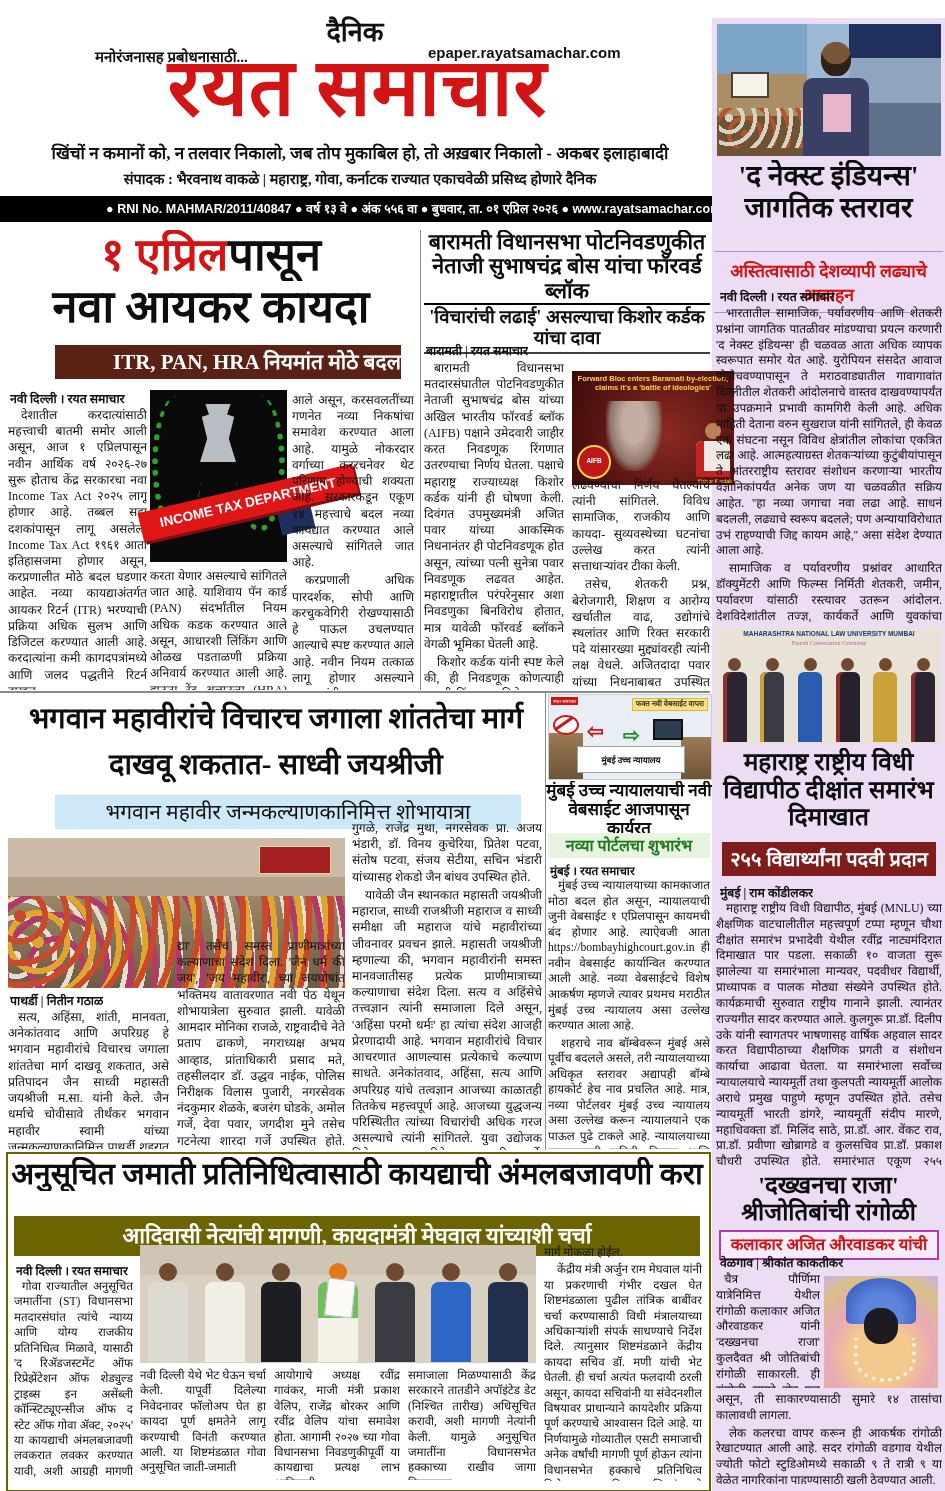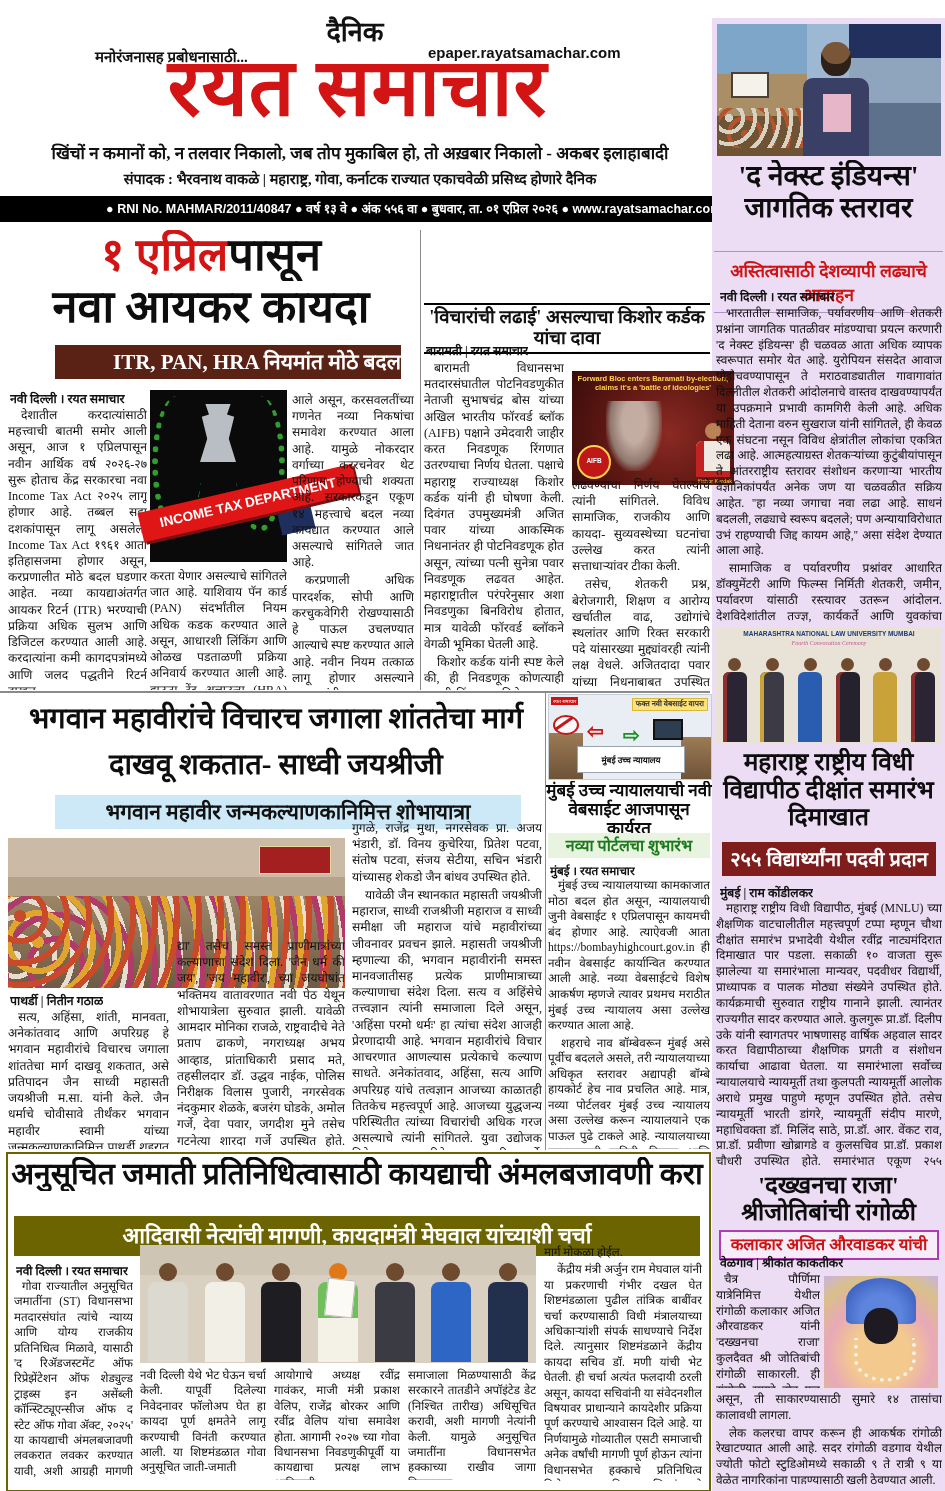--- a/index.html
+++ b/index.html
@@ -30,21 +30,21 @@
                    clip-path:polygon(15% 0,85% 0,75% 18%,95% 22%,80% 60%,100% 100%,0 100%,20% 60%,5% 22%,25% 18%)}
   .taxlogo .wreathL,.taxlogo .wreathR{position:absolute;top:6px;width:44px;height:130px;border:6px dotted #2f9e2f;border-radius:50%}
   .taxlogo .wreathL{left:2px;border-right:none;border-top:none}
   .taxlogo .wreathR{right:2px;border-left:none;border-top:none}
   .taxlogo .ribbon{position:absolute;left:-12px;top:98px;width:220px;height:30px;background:#e01616;
                    transform:rotate(-13deg);color:#fff;font-family:"Liberation Sans",sans-serif;
                    font-weight:bold;font-size:13.5px;text-align:center;line-height:30px;box-shadow:2px 3px 0 #7d1111}
   .taxlogo .fold{position:absolute;right:-26px;top:116px;width:34px;height:26px;background:#1e2e5e;transform:rotate(-13deg)}
   
   .bar-sub{position:absolute;top:303px;left:424px;width:286px;font-weight:bold;font-size:18.5px;text-align:center;
-           border-top:2px solid #000;border-bottom:2px solid #000000;padding:2px 0;line-height:1.15;overflow:hidden}
+           border-top:2px solid #000;border-bottom:2px solid #404040;padding:2px 0;line-height:1.15;overflow:hidden}
   .poster{position:absolute;left:572px;top:371px;width:162px;height:114px;overflow:hidden;
           background:radial-gradient(circle at 60% 55%, #8a2a22 0%, #5e1713 55%, #380c0a 100%)}
   .poster .cap{position:absolute;top:3px;left:2px;right:2px;color:#ffd24a;font-size:7.5px;line-height:1.25;
                font-weight:bold;text-align:center;font-family:"Liberation Sans",sans-serif}
   .poster .netaji{position:absolute;left:34px;top:30px;width:56px;height:70px;
                   background:radial-gradient(ellipse at 50% 30%, #d8cfc4 0 30%, #9b8f84 60%, transparent 75%);opacity:.8}
   .poster .aifb{position:absolute;left:5px;bottom:6px;width:30px;height:30px;border-radius:50%;background:#c01818;
                 border:2px solid #ffd24a;color:#fff;font-size:6.5px;font-weight:bold;text-align:center;line-height:28px;
                 font-family:"Liberation Sans",sans-serif}
   .poster .kardak{position:absolute;right:4px;bottom:4px;width:34px;height:58px}
@@ -86,21 +86,21 @@
            color:#cf1212;font-weight:bold;font-size:16.5px;text-align:center;line-height:25px;overflow:hidden}
   .ran-img{position:absolute;left:824px;top:1276px;width:114px;height:112px;overflow:hidden;
            background:radial-gradient(circle at 50% 70%, #f3c98e 0 30%, #e8a9b8 55%, #d9c08a 80%, #c8b3e0 100%)}
   .ran-img .turban{position:absolute;left:22px;top:2px;width:70px;height:46px;border-radius:50% 50% 10% 10%;
            background:radial-gradient(circle at 50% 80%, #5d85dd 0 40%, #2c4fb0 100%)}
   .ran-img .face{position:absolute;left:40px;top:32px;width:34px;height:36px;border-radius:45%;background:#1d1a22}
   .ran-img .garland{position:absolute;left:30px;top:62px;width:54px;height:40px;border:4px dotted #f3f0e6;
            border-top:none;border-radius:0 0 50% 50%}
   
   .mah-sub{position:absolute;top:795px;left:55px;width:466px;height:34px;background:#cde9f8;
-           font-weight:bold;font-size:21px;text-align:center;line-height:34px;overflow:hidden}
+           font-weight:normal;font-size:21px;text-align:center;line-height:34px;overflow:hidden}
   .mah-photo{position:absolute;left:8px;top:838px;width:337px;height:150px;overflow:hidden;
       background:linear-gradient(#cbbba6 0 26%,#b5a28b 26% 40%,#8f7a63 40% 100%)}
   .mah-photo .banner{position:absolute;right:14px;top:8px;width:70px;height:26px;background:#a42020;border:1px solid #e8d9a0}
   .mah-photo .crowdrow{position:absolute;left:0;bottom:0;width:100%;height:92px;
       background:
        repeating-radial-gradient(circle at 12px 20px, #c84a2a 0 6px, transparent 6px 22px),
        repeating-radial-gradient(circle at 30px 46px, #e0a52c 0 6px, transparent 6px 26px),
        repeating-radial-gradient(circle at 48px 70px, #b03a68 0 6px, transparent 6px 24px),
        repeating-radial-gradient(circle at 8px 60px, #e6ddce 0 5px, transparent 5px 18px),
        linear-gradient(#9c8668,#6f5b44)}
@@ -173,20 +173,21 @@
   </div>
 
   <div class="jt" style="left:292px;top:392px;width:122px;height:298px">
     <p style="text-indent:0">आले असून, करसवलतींच्या गणनेत नव्या निकषांचा समावेश करण्यात आला आहे. यामुळे नोकरदार वर्गाच्या कररचनेवर थेट परिणाम होण्याची शक्यता आहे. सरकारकडून एकूण १४ महत्त्वाचे बदल नव्या कायद्यात करण्यात आले असल्याचे सांगितले जात आहे.</p>
     <p>करप्रणाली अधिक पारदर्शक, सोपी आणि करचुकवेगिरी रोखण्यासाठी हे पाऊल उचलण्यात आल्याचे स्पष्ट करण्यात आले आहे. नवीन नियम तत्काळ लागू होणार असल्याने करदात्यांनी अद्ययावत माहिती घेऊन आर्थिक नियोजन करण्याची गरज व्यक्त केली जात आहे.</p>
   </div>
 
   <div class="rule" style="left:420px;top:230px;width:1px;height:460px"></div>
   <div class="rule" style="left:0;top:691px;width:710px;height:1.5px"></div>
 
+  <div class="hl" style="top:230px;left:424px;width:286px;font-size:21.5px">बारामती विधानसभा पोटनिवडणुकीत नेताजी सुभाषचंद्र बोस यांचा फॉरवर्ड ब्लॉक</div>
   <div class="bar-sub">'विचारांची लढाई' असल्याचा किशोर कर्डक यांचा दावा</div>
   <div class="byline" style="top:342px;left:426px">बारामती | रयत समाचार</div>
 
   <div class="jt" style="left:424px;top:360px;width:140px;height:330px">
     <p style="text-indent:10px">बारामती विधानसभा मतदारसंघातील पोटनिवडणुकीत नेताजी सुभाषचंद्र बोस यांच्या अखिल भारतीय फॉरवर्ड ब्लॉक (AIFB) पक्षाने उमेदवारी जाहीर करत निवडणूक रिंगणात उतरण्याचा निर्णय घेतला. पक्षाचे महाराष्ट्र राज्याध्यक्ष किशोर कर्डक यांनी ही घोषणा केली. दिवंगत उपमुख्यमंत्री अजित पवार यांच्या आकस्मिक निधनानंतर ही पोटनिवडणूक होत असून, त्यांच्या पत्नी सुनेत्रा पवार निवडणूक लढवत आहेत. महाराष्ट्रातील परंपरेनुसार अशा निवडणुका बिनविरोध होतात, मात्र यावेळी फॉरवर्ड ब्लॉकने वेगळी भूमिका घेतली आहे.</p>
     <p>किशोर कर्डक यांनी स्पष्ट केले की, ही निवडणूक कोणत्याही व्यक्ती किंवा पक्षाविरोधात नसून विचारांच्या लढाईसाठी लढवली जात आहे. राष्ट्रवादी काँग्रेस पक्ष धर्मनिरपेक्ष असल्याचे मान्य करत त्यांनी अजितदादा पवार यांच्या कार्याचा आदरही व्यक्त केला. मात्र, गेल्या १२ वर्षांत राज्य आणि देशात वाढलेल्या धार्मिक व जातीय तणावाविरोधात आवाज उठवण्यासाठी ही निवडणूक</p>
   </div>
 
   <div class="poster">
     <div class="cap">Forward Bloc enters Baramati by-election; claims it's a 'battle of ideologies'</div>

